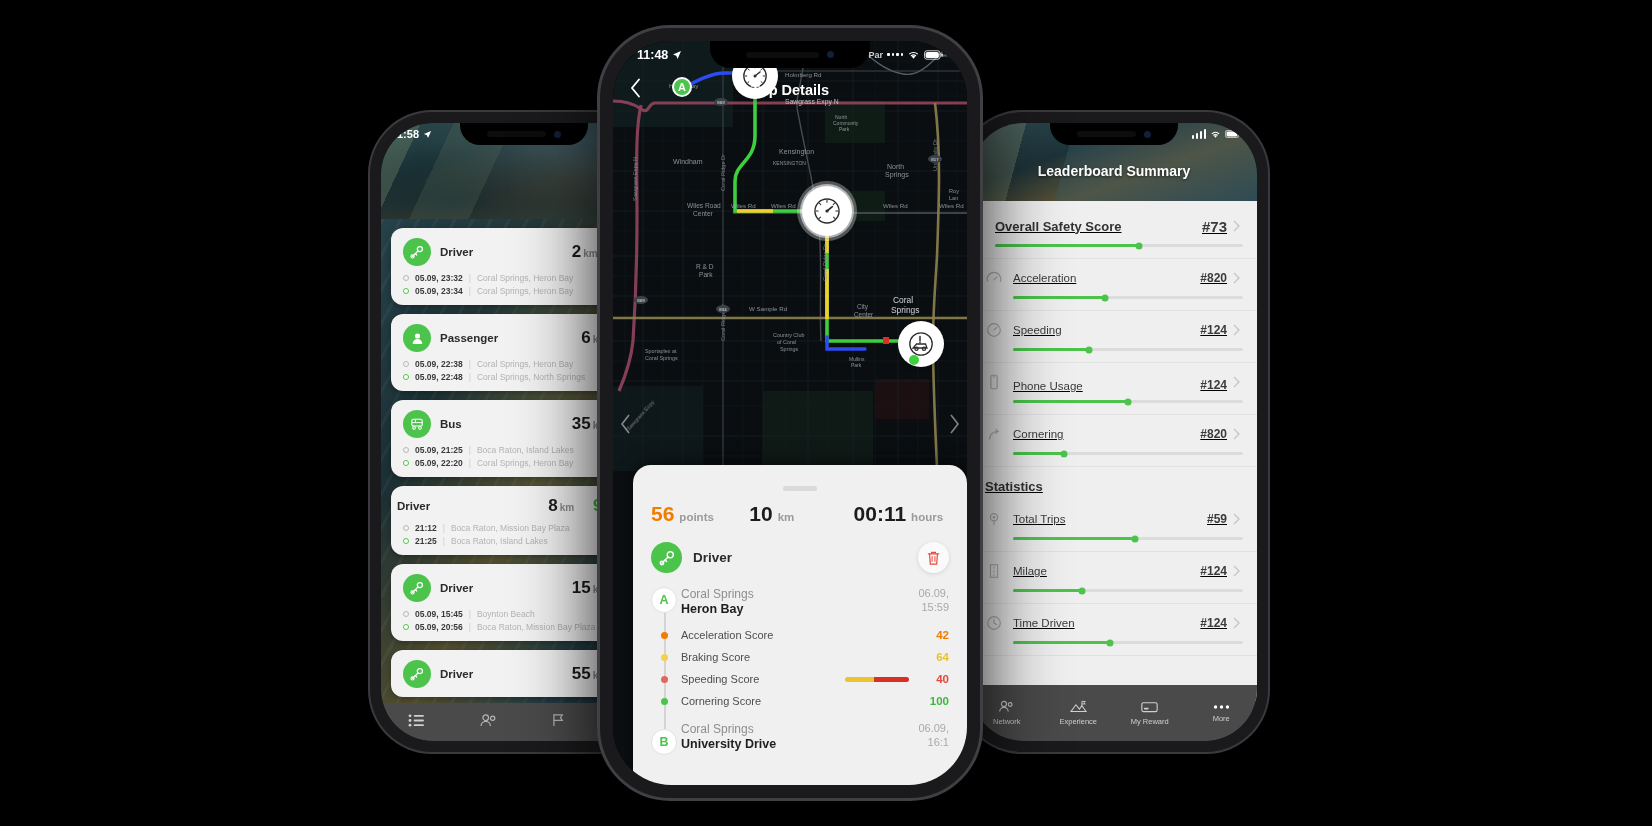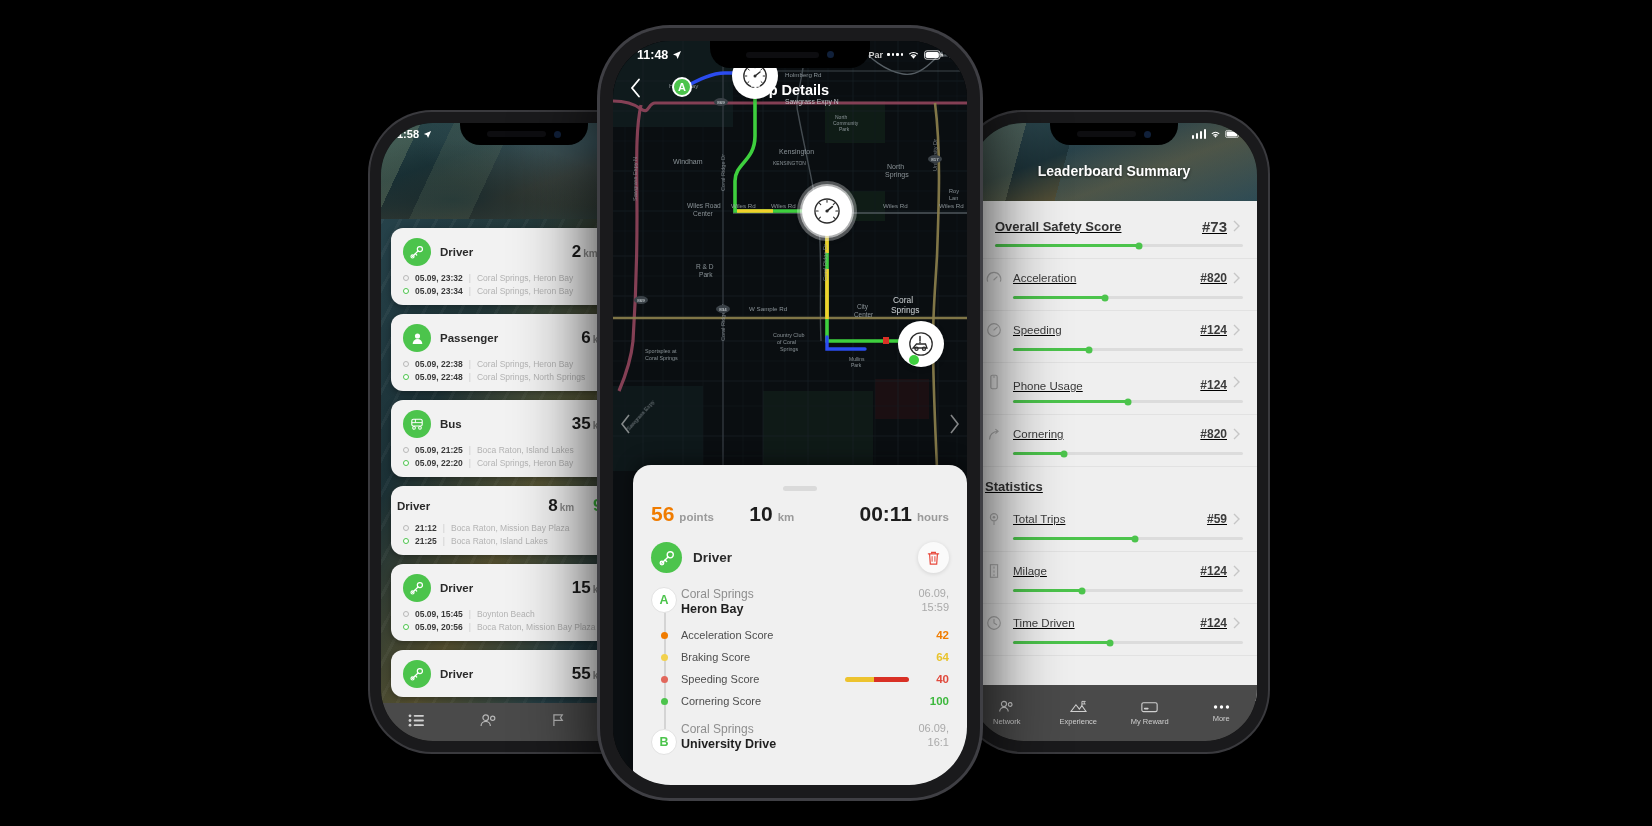--- a/index.html
+++ b/index.html
@@ -141,21 +141,21 @@
   .sidearrow.r { right: 6px; }
 
   .sheet { position:absolute; left:0; right:0; bottom:0; top: 424px; background:#f0f0f0;
            border-radius: 18px 18px 0 0; z-index: 15; box-shadow:0 -4px 18px rgba(0,0,0,.45);
            padding: 12px 18px; overflow:hidden;margin-left:20px;}
   .grab { width: 34px; height: 5px; margin: 9px auto 0; border-radius:4px; background:#dadada;}
   .stats { display:flex; align-items:baseline; margin-top: 11px; }
   .stat { display:flex; align-items:baseline; }
   .stat .v { font-size: 21px; font-weight:800; }
   .stat .u { font-size: 11.5px; color:#9a9a9a; font-weight:600; margin-left:5px;}
-  .st1 { width: 33%; } .st2 { width: 33%; } .st3 { width:34%; justify-content:flex-end;}
+  .st1 { width: 33%; } .st2 { width: 33%; } .st3 { width:34%; justify-content:center;}
   .drvrow { display:flex; align-items:center; margin-top: 16px; }
   .drv-badge { width: 31px;height:31px;border-radius:50%; background:#4cc44c;
                display:flex;align-items:center;justify-content:center; flex:none;}
   .drv-label { font-size: 13.5px; font-weight:700; color:#2b2b2b; margin-left: 11px;}
   .trash { margin-left:auto; width: 31px;height:31px;border-radius:50%;background:#fafafa;
            display:flex;align-items:center;justify-content:center; box-shadow:0 1px 4px rgba(0,0,0,.12);}
   .timeline { position:relative; margin-top: 14px; padding-left: 30px; }
   .tl-spine { position:absolute; left: 13px; top: 22px; bottom: 22px; width:1.5px; background:#d4d4d4;}
   .tl-ab { position:absolute; left: 0; width: 26px; height:26px; border-radius:50%;
            background:#fff; border:1.5px solid #e2e2e2; display:flex;align-items:center;

